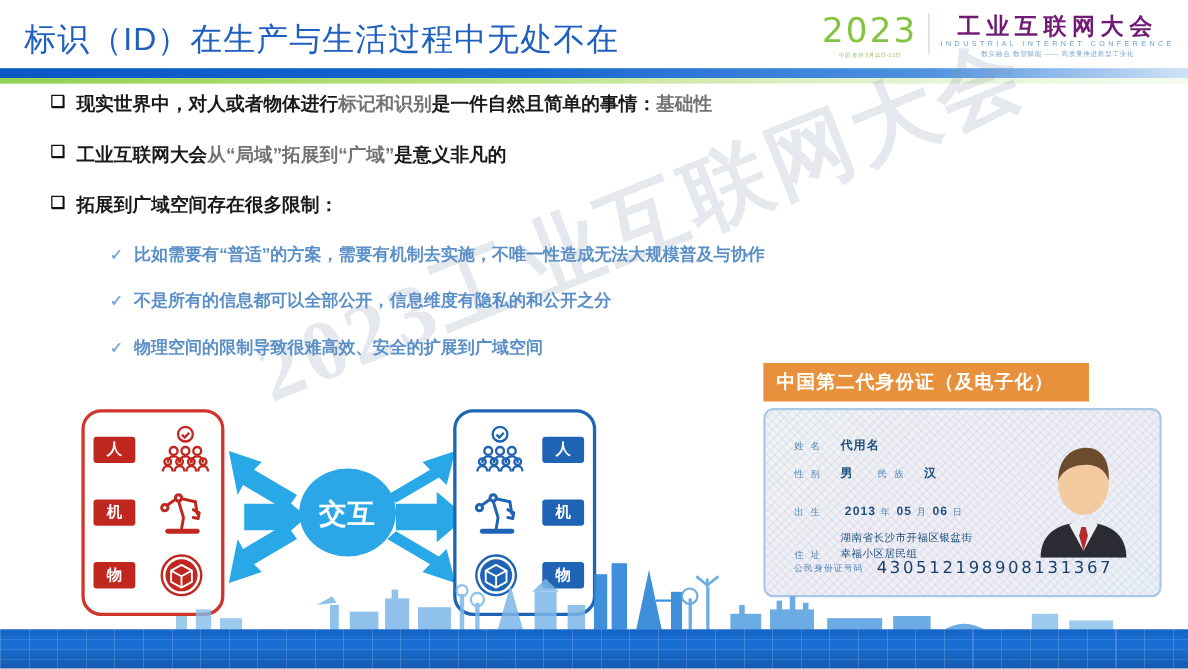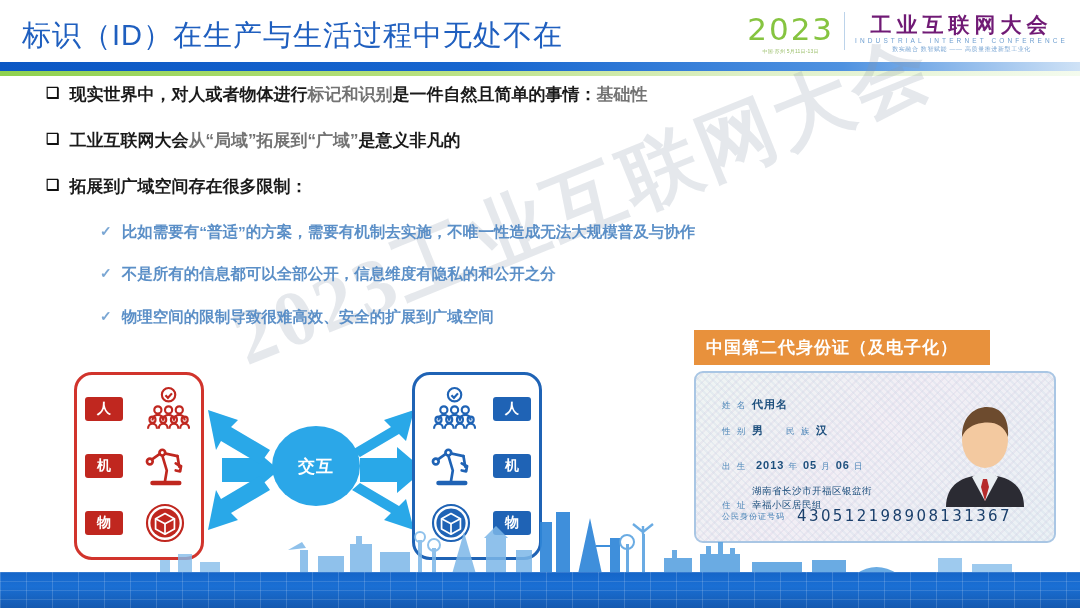--- a/index.html
+++ b/index.html
@@ -84,42 +84,42 @@
     color:#fff; font-size:14px; font-weight:bold;
     display:flex; align-items:center; justify-content:center;
   }
   .panel.right .tag { background:#1f63b5; }
   .ico { width:56px; height:50px; display:flex; align-items:center; justify-content:center; }
 
   .hub {
     position:absolute; left:212px; top:54px; width:88px; height:80px;
     border-radius:50%; background:#2ba7e8;
     display:flex; align-items:center; justify-content:center;
-    color:#fff; font-size:17px; font-weight:bold; letter-spacing:1px;
+    color:#fff; font-size:25px; font-weight:bold; letter-spacing:1px;
   }
   .arrows { position:absolute; inset:0; pointer-events:none; }
 
   
   .idblock { position:absolute; left:694px; top:330px; width:368px; }
   .id-banner {
     background:#e8913c; color:#fff; font-size:17px; font-weight:bold;
     padding:6px 12px; letter-spacing:1px; white-space:nowrap;
     width:296px;
   }
   .id-card {
     margin-top:6px; width:362px; height:172px; border:2px solid #a9c6e4;
     border-radius:9px; position:relative; overflow:hidden;
     background:
       repeating-linear-gradient(45deg, rgba(200,215,230,.28) 0 2px, rgba(255,255,255,0) 2px 5px),
       repeating-linear-gradient(-45deg, rgba(205,195,220,.22) 0 2px, rgba(255,255,255,0) 2px 6px),
       linear-gradient(135deg,#eef4f3 0%,#f2eef5 45%,#eaf1f5 100%);
   }
   .id-fields { position:absolute; left:26px; top:24px; width:210px; color:#2f6fa8; }
   .id-line { display:flex; align-items:baseline; margin-bottom:11px; font-size:10px; white-space:nowrap; }
-  .id-lab { color:#4d86b8; font-size:8.5px; letter-spacing:2px; width:30px; flex:none; }
+  .id-lab { color:#4d86b8; font-size:8.5px; letter-spacing:2px; width:42px; flex:none; }
   .id-val { color:#1d4f7d; font-size:11px; font-weight:bold; letter-spacing:1px; }
   .id-val.small { font-size:9.5px; font-weight:normal; line-height:1.45; letter-spacing:.5px; }
   .id-dob span { margin-right:4px;margin-top:10px; }
   .id-num { position:absolute; left:26px; bottom:16px; display:flex; align-items:center; }
   .id-num-lab { color:#4d86b8; font-size:8px; letter-spacing:1px; margin-right:12px; }
   .id-num-val {
     color:#1a3f6b; font-size:15px; letter-spacing:2.4px;
     font-family:"DejaVu Sans", sans-serif;
   }
   .id-photo { position:absolute; right:26px; top:24px; width:86px; height:110px; }

